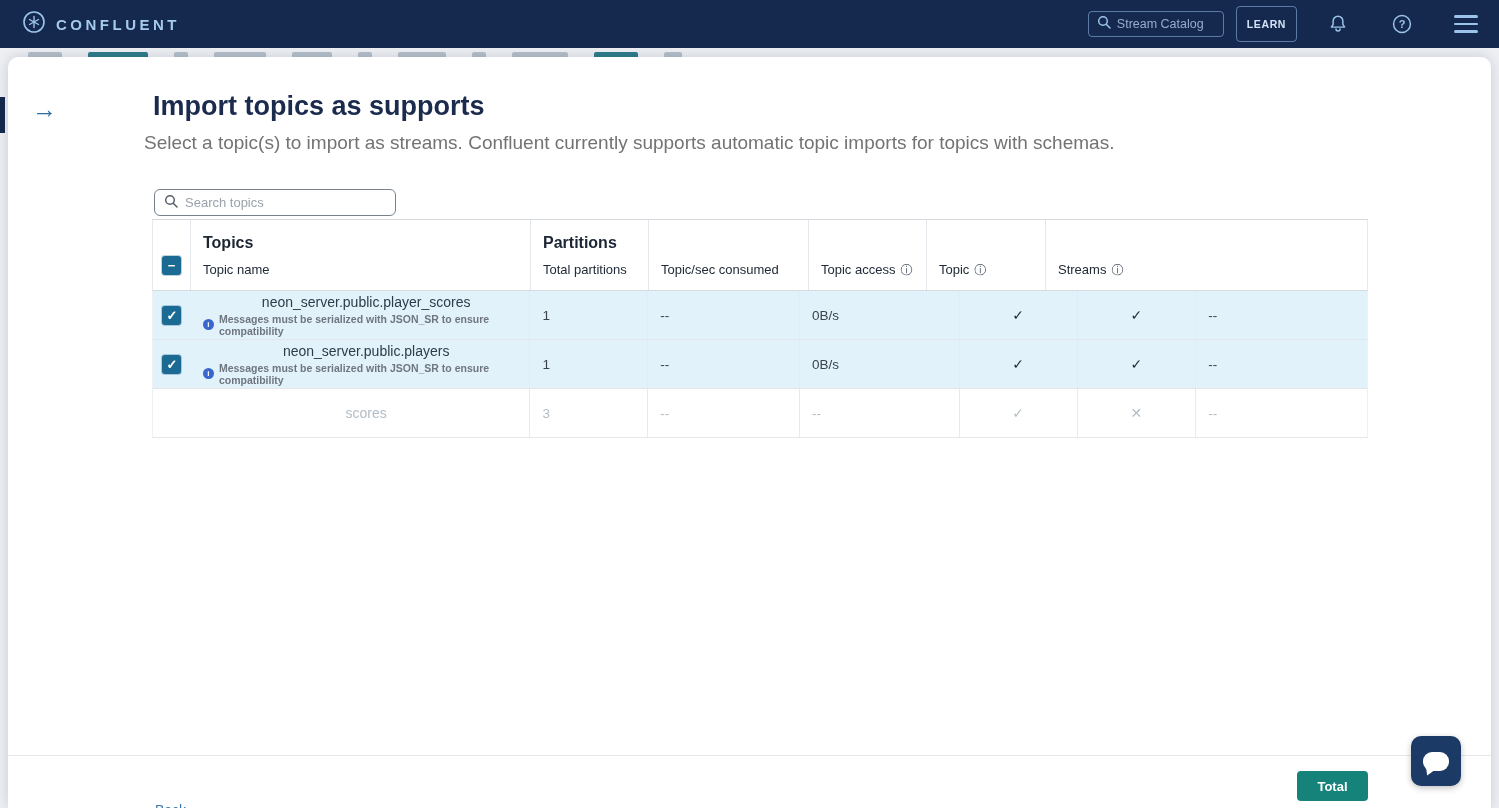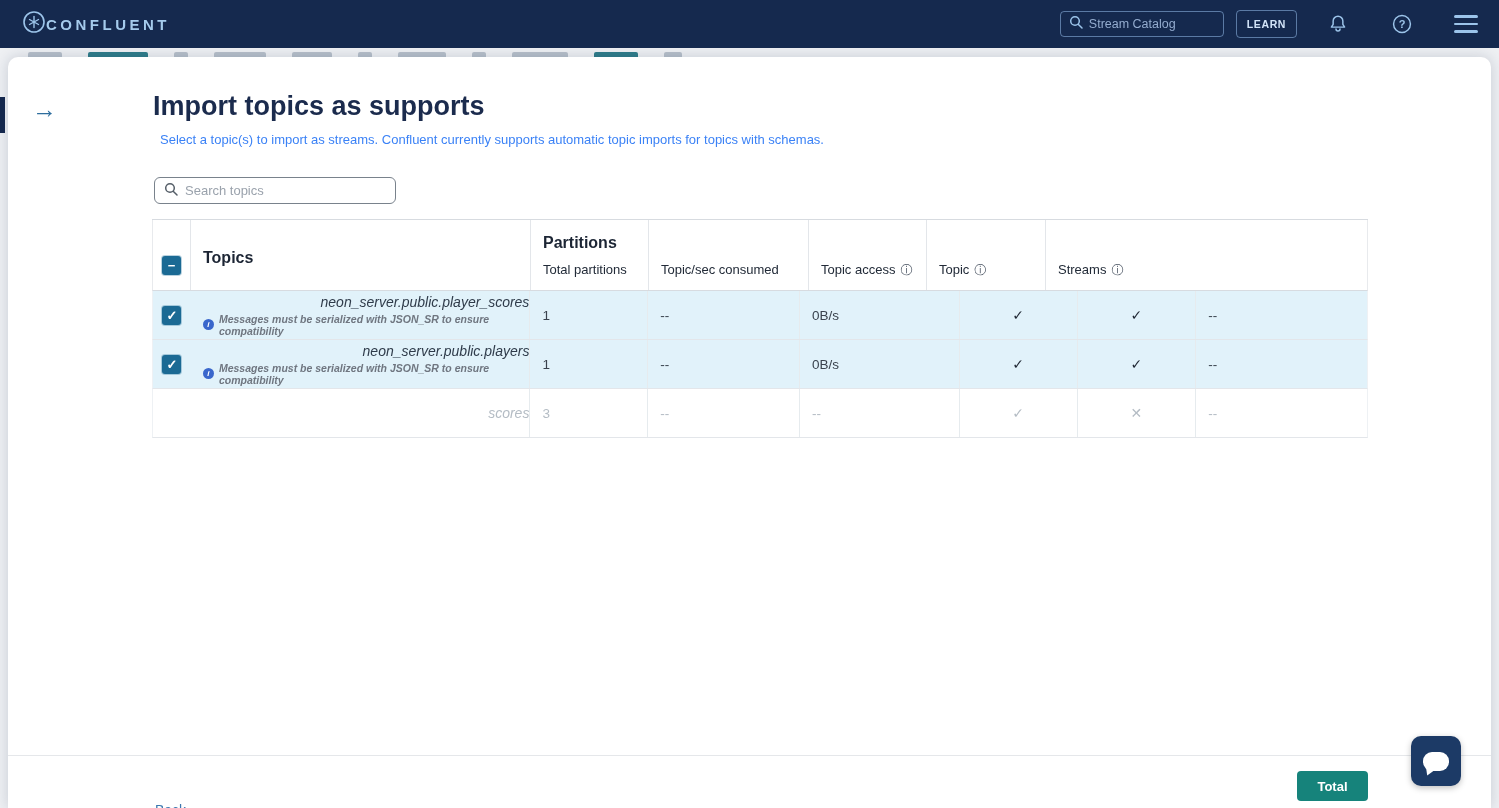--- a/index.html
+++ b/index.html
@@ -2,51 +2,51 @@
 <html><head>
 <meta charset="utf-8">
 <style>
   * { margin:0; padding:0; box-sizing:border-box; }
   html,body { width:1499px; height:808px; overflow:hidden; }
   body { font-family:"Liberation Sans", sans-serif; background:#eef0f3; position:relative; }
 
   
   .navbar { position:absolute; left:0; top:0; width:1499px; height:48px; background:#15294e;
             display:flex; align-items:center; z-index:5; }
-  .brand { display:flex; align-items:center; margin-left:22px; }
+  .brand { display:flex; align-items:center; gap:10px; margin-left:22px; }
   .brand-name { color:#a5cbec; font-size:15px; font-weight:600; letter-spacing:3.5px; }
   .nav-right { margin-left:auto; display:flex; align-items:center; gap:0; margin-right:20px; }
-  .nav-search { width:164px; height:26px; border:1px solid rgba(150,190,235,.55); border-radius:4px;
+  .nav-search { width:136px; height:26px; border:1px solid rgba(150,190,235,.55); border-radius:4px;
                 display:flex; align-items:center; padding:0 8px; gap:6px; background:transparent; }
   .nav-search input { background:transparent; border:none; outline:none; width:120px;
                       color:#c9dcf3; font-size:12.5px; font-family:"Liberation Sans",sans-serif; }
   .nav-search input::placeholder { color:#94accf; }
-  .learn-btn { margin-left:12px; height:28px; padding:0 10px; border:1px solid rgba(150,190,235,.55);
+  .learn-btn { margin-left:12px; height:36px; padding:0 10px; border:1px solid rgba(150,190,235,.55);
                border-radius:4px; background:transparent; color:#d3e4f8; font-size:10.5px; font-weight:700;
                letter-spacing:.6px; cursor:pointer; font-family:"Liberation Sans",sans-serif; }
   .nav-icon { width:26px; height:26px; display:flex; align-items:center; justify-content:center; cursor:pointer; }
   .bell-wrap { margin-left:28px; } .help-wrap { margin-left:38px; } .menu-wrap { margin-left:38px; }
   .burger { width:24px; display:flex; flex-direction:column; gap:5px; }
   .burger span { height:2.4px; background:#9cc4ea; border-radius:2px; }
 
   
   .crumb-sliver { position:absolute; left:28px; top:52px; height:5px; width:1200px; overflow:hidden;
                   display:flex; gap:26px; z-index:1; }
   .crumb-sliver i { display:block; height:9px; border-radius:2px; background:#b7c0ca; }
   .left-strip { position:absolute; left:0; top:97px; width:5px; height:36px; background:#15294e; z-index:1; }
 
   
   .modal { position:absolute; left:8px; top:57px; width:1483px; height:751px; background:#ffffff;
            border-radius:10px 10px 0 0; box-shadow:0 0 14px rgba(20,40,80,.18); z-index:3; }
   .collapse-arrow { position:absolute; left:24px; top:40px; font-size:25px; color:#2e6e9e;
                     font-weight:600; cursor:pointer; line-height:1; }
   .modal-title { position:absolute; left:145px; top:34px; font-size:27px; font-weight:700; color:#1b2b4d; }
-  .modal-subtitle { position:absolute; left:152px; top:75px; font-size:13px; color:#3b82f6; }
-
-  .topic-search { position:absolute; left:146px; top:120px; width:242px; height:27px;
+  .modal-subtitle { position:absolute; left:136px; top:75px; font-size:19px; color:#737373; }
+
+  .topic-search { position:absolute; left:146px; top:132px; width:242px; height:27px;
                   border:1px solid #79828c; border-radius:6px; display:flex; align-items:center;
                   padding:0 9px; gap:7px; background:#fff; }
   .topic-search input { border:none; outline:none; width:190px; font-size:13px; color:#333;
                         font-family:"Liberation Sans",sans-serif; }
   .topic-search input::placeholder { color:#9aa2ac; }
 
   
   .tbl { position:absolute; left:144px; top:162px; width:1216px; border-top:1px solid #d7dbe0; }
   .thead { display:flex; height:71px; border-bottom:1px solid #d7dbe0;
            border-left:1px solid #e8eaed; border-right:1px solid #e8eaed; }
@@ -60,21 +60,21 @@
            border-right:1px solid #e3e6ea; }
 
   .trow { display:flex; height:49px; border-bottom:1px solid #e3e6ea;
           border-left:1px solid #eef1f4; border-right:1px solid #eef1f4; background:#fff; }
   .trow.selected { background:#e1f2fa; }
   .td { display:flex; align-items:center; padding-left:12px; font-size:13.5px; color:#3a434e;
         border-right:1px solid #e6ebee; overflow:hidden; }
   .td:last-child { border-right:none; }
   .td.center { justify-content:center; padding-left:0; color:#1f2733; font-size:14px; }
   .td-cb { display:flex; align-items:center; justify-content:center; padding-left:0; }
-  .topic-cell { flex-direction:column; align-items:flex-end; justify-content:center; gap:3px;font-style:italic; }
+  .topic-cell { flex-direction:column; align-items:center; justify-content:center; gap:3px; }
   .topic-name { font-size:14px; color:#2f3b4a; }
   .topic-note { display:flex; align-items:center; gap:5px; font-size:10.5px; color:#6f7680; font-weight:600; }
   .note-i { width:11px; height:11px; border-radius:50%; background:#3a67cc; color:#fff; font-size:8px;
             font-weight:700; display:flex; align-items:center; justify-content:center; flex:none; }
   .trow.disabled .topic-name, .trow.disabled .td, .trow.disabled .td.center { color:#b4bcc4; }
 
   .cbx { width:19px; height:19px; border-radius:3px; background:#1b6a94; color:#fff; font-size:13px;
          font-weight:700; display:flex; align-items:center; justify-content:center; cursor:pointer;
          box-shadow:0 0 0 1px rgba(27,106,148,.3); }
 
@@ -175,20 +175,23 @@
     <input placeholder="Search topics" style="">
   </div>
 
   <div class="tbl">
     <div class="thead">
         <div class="th-cb" style="width: 38px;">
           <div class="cbx">−</div>
         </div>
         <div class="th" style="width: 340px;">
           <div class="grp">Topics</div>
+          <div class="sub">
+            <span>Topic name</span>
+          </div>
         </div>
         <div class="th" style="width: 118px;">
           <div class="grp">Partitions</div>
           <div class="sub">
             <span>Total partitions</span>
           </div>
         </div>
         <div class="th" style="width: 160px;">
           <div class="grp"></div>
           <div class="sub">

